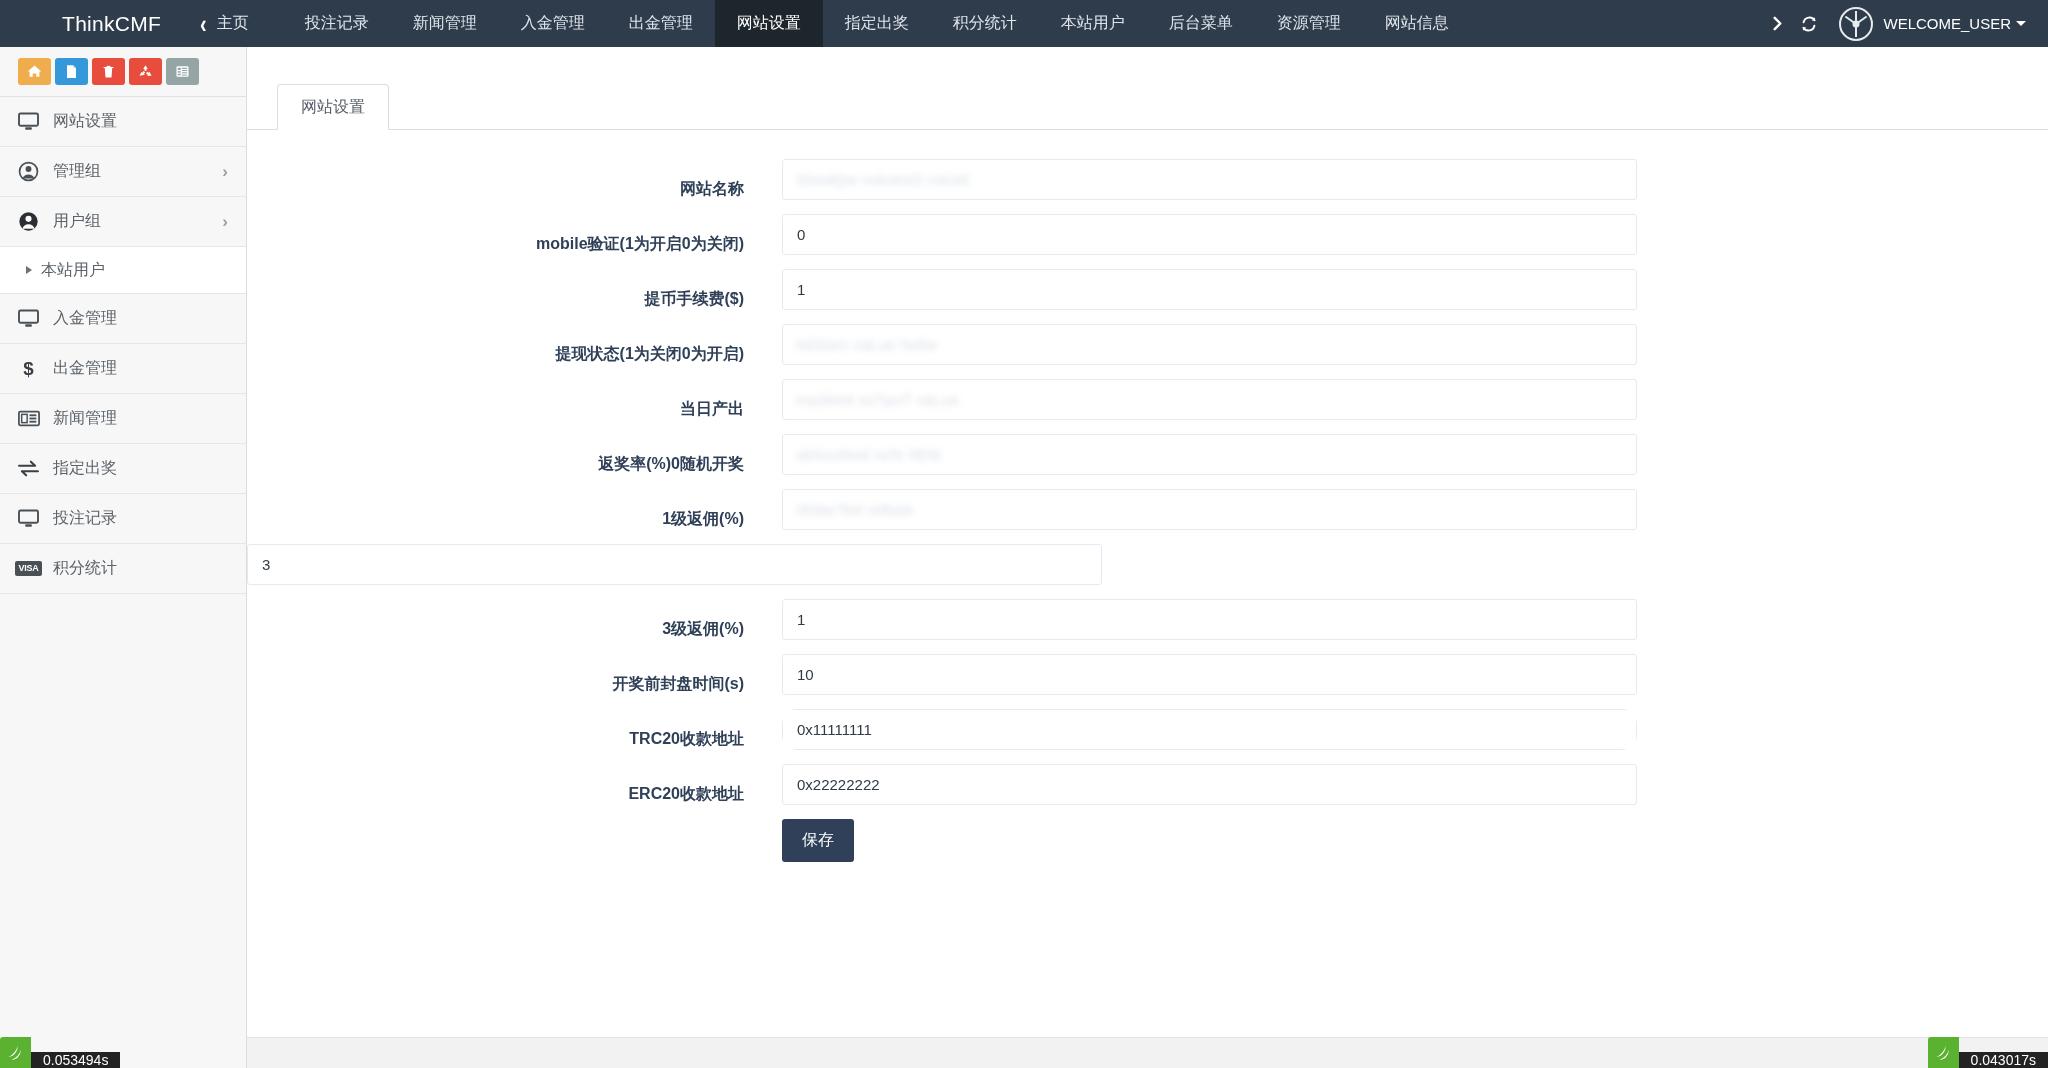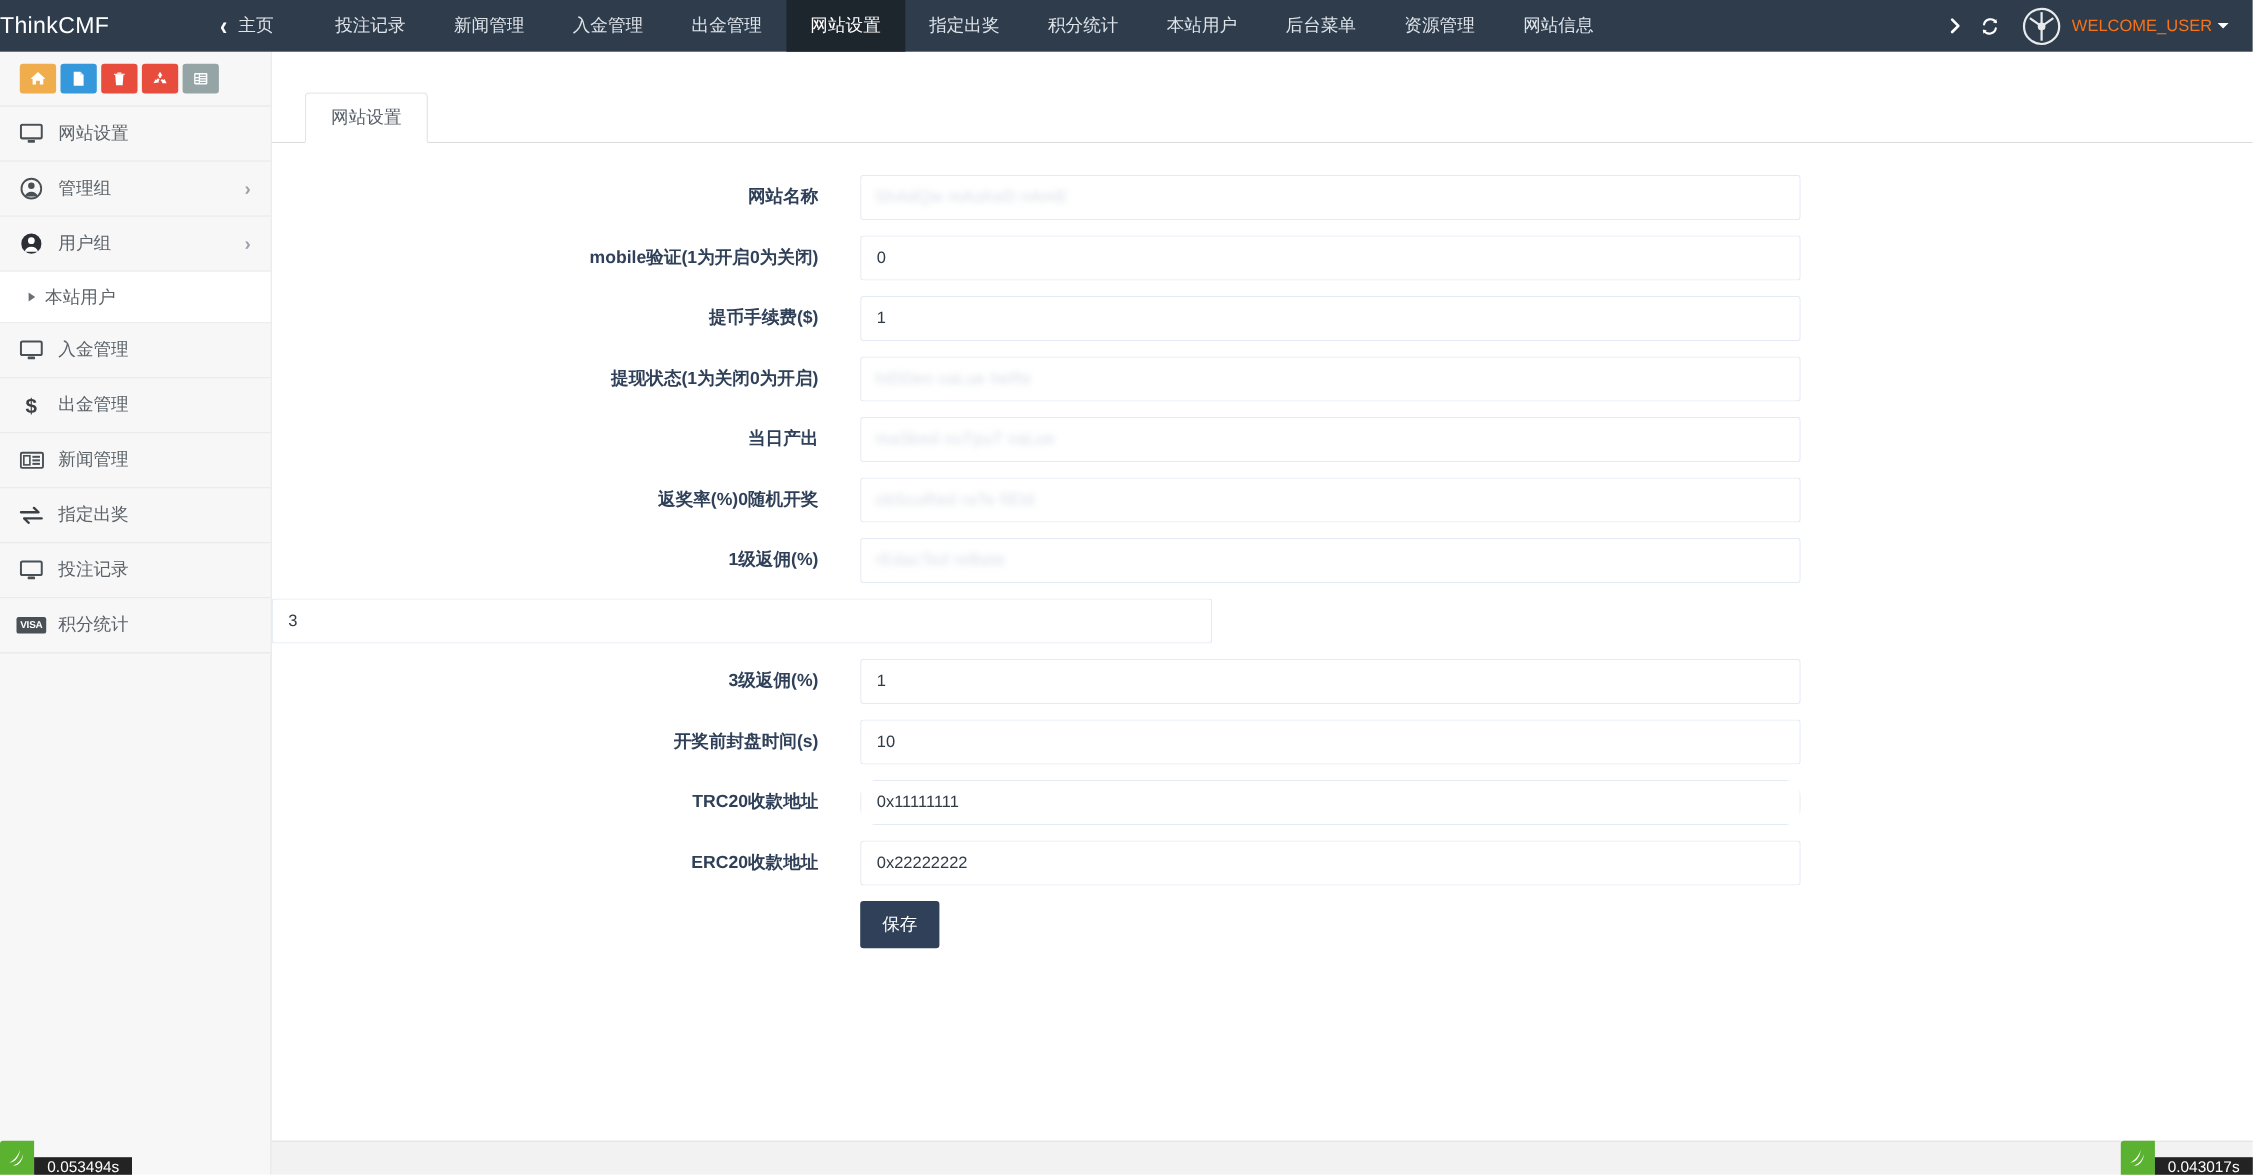--- a/index.html
+++ b/index.html
@@ -8,21 +8,21 @@
     font-family: "Liberation Sans", "DejaVu Sans", sans-serif;
     background: #ffffff; overflow: hidden;
   }
 
   
   .topnav {
     height: 47px; background: #2e3c4c; display: flex; align-items: stretch;
     color: #e7eaee; position: relative; z-index: 30;
   }
   .brand {
-    width: 190px; display: flex; align-items: center; 
+    width: 190px; display: flex; align-items: center; padding-left: 62px;
     font-size: 21px; color: #fff; letter-spacing: .3px;
   }
   .nav-items { display: flex; align-items: stretch; flex: 1; }
   .nav-item {
     display: flex; align-items: center; justify-content: center;
     padding: 0 22px; font-size: 16px; color: #dfe4ea; cursor: pointer;
     white-space: nowrap;
   }
   .nav-item.home { gap: 10px; padding-left: 10px; padding-right: 34px; }
   .nav-item.active { background: #1d252d; color: #ffffff; }
@@ -48,21 +48,21 @@
   }
   .avatar-spokes { position: absolute; inset: 0; }
   .avatar-spokes i {
     position: absolute; left: 50%; top: 50%; width: 2px; height: 13px;
     background: #e8ebee; transform-origin: top center; display: block;
   }
   .avatar-hub {
     position: absolute; left: 50%; top: 50%; width: 7px; height: 7px;
     background: #e8ebee; border-radius: 50%; transform: translate(-50%, -50%);
   }
-  .welcome { font-size: 15px; color: #f97316; white-space: nowrap; }
+  .welcome { font-size: 15px; color: #ffffff; white-space: nowrap; }
   .caret-down {
     display: inline-block; width: 0; height: 0; margin-left: 5px;
     border-left: 5px solid transparent; border-right: 5px solid transparent;
     border-top: 5px solid #fff; vertical-align: middle;
   }
 
   
   .layout { display: flex; height: 1021px; }
 
   
@@ -116,21 +116,21 @@
     margin: 0 0 0 0; position: relative;
   }
   .tab {
     display: inline-block; padding: 12px 23px 11px; font-size: 16px;
     color: #57606a; border: 1px solid #dddddd; border-bottom: 1px solid #fff;
     border-radius: 4px 4px 0 0; background: #fff; position: relative;
     bottom: -1px; cursor: pointer;
   }
 
   .form { padding: 29px 0 0 0; }
-  .form-row { display: flex; align-items: center; margin-bottom: 14px; }
+  .form-row { display: flex; align-items: flex-end; margin-bottom: 14px; }
   .form-label {
     width: 535px; text-align: right; padding-right: 38px;
     font-size: 16px; font-weight: bold; color: #2f4058; white-space: nowrap;
   }
   .form-control {
     width: 855px; height: 41px; border: 1px solid #e3eaf3; border-radius: 3px;
     background: #fff; font-size: 15px; color: #303b45; padding: 0 14px;
     font-family: "Liberation Sans", sans-serif; outline: none;
   }
   .form-control::placeholder { color: #b9c2cc; }

